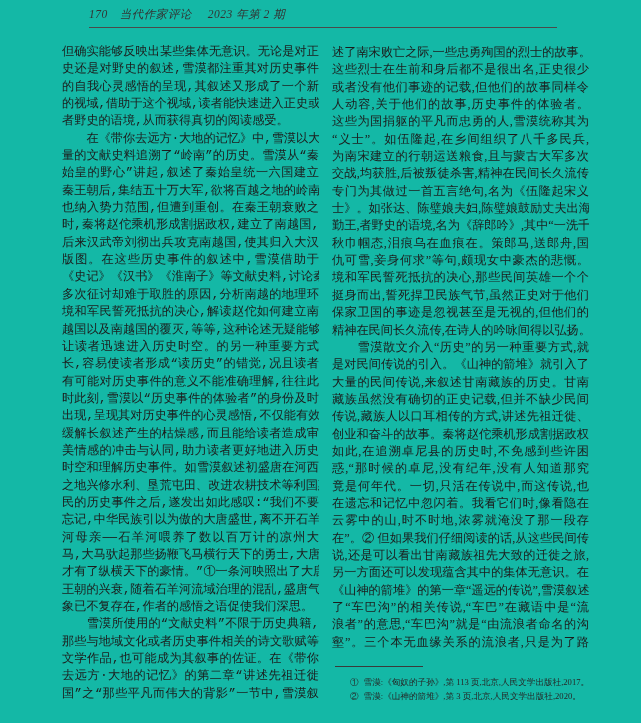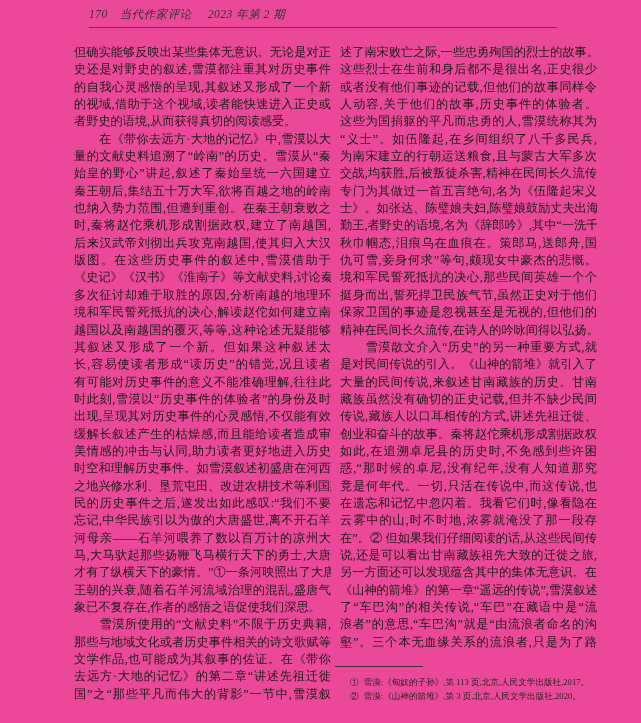--- a/index.html
+++ b/index.html
@@ -4,21 +4,21 @@
 <style>
   html,body{margin:0;padding:0;}
   body{
     width:641px;height:723px;
     background:#e9e9e7;
     font-family:"Liberation Serif", serif;
   }
   .page{
     position:relative;
     width:641px;height:723px;
-    background:#ec4899;
+    background:#14b8a6;
     overflow:hidden;
     color:#1f1f1f;
   }
   
   .header{
     position:absolute;left:89px;top:7px;
     font-size:11.5px;letter-spacing:.5px;
     font-style:italic;color:#333;
     white-space:nowrap;
   }
@@ -27,22 +27,22 @@
   .header-rule{
     position:absolute;left:89px;top:27px;
     width:468px;height:1px;background:#4a4a4a;
   }
   
   .col{
     position:absolute;top:44px;width:257px;
     font-size:12.2px;line-height:17.35px;
     color:#1c1c1c;
   }
-  .col-left{left:74px;}
-  .col-right{left:332px;margin-left:8px;}
+  .col-left{left:62px;font-family:Liberation Mono, monospace;}
+  .col-right{left:332px;}
   .line{
     text-align:justify;
     text-align-last:justify;
     white-space:nowrap;
     overflow:hidden;
     height:17.35px;
   }
   .paragraph:not(.cont) .line:last-child{text-align-last:left;}
   
   .footnotes{
@@ -78,21 +78,21 @@
         <div class="line">始皇的野心”讲起,叙述了秦始皇统一六国建立</div>
         <div class="line">秦王朝后,集结五十万大军,欲将百越之地的岭南</div>
         <div class="line">也纳入势力范围,但遭到重创。在秦王朝衰败之</div>
         <div class="line">时,秦将赵佗乘机形成割据政权,建立了南越国,</div>
         <div class="line">后来汉武帝刘彻出兵攻克南越国,使其归入大汉</div>
         <div class="line">版图。在这些历史事件的叙述中,雪漠借助于</div>
         <div class="line">《史记》《汉书》《淮南子》等文献史料,讨论秦军</div>
         <div class="line">多次征讨却难于取胜的原因,分析南越的地理环</div>
         <div class="line">境和军民誓死抵抗的决心,解读赵佗如何建立南</div>
         <div class="line">越国以及南越国的覆灭,等等,这种论述无疑能够</div>
-        <div class="line">其叙述又形成了一个新。但如果这种叙述太</div>
+        <div class="line">让读者迅速进入历史时空。的另一种重要方式</div>
         <div class="line">长,容易使读者形成“读历史”的错觉,况且读者</div>
         <div class="line">有可能对历史事件的意义不能准确理解,往往此</div>
         <div class="line">时此刻,雪漠以“历史事件的体验者”的身份及时</div>
         <div class="line">出现,呈现其对历史事件的心灵感悟,不仅能有效</div>
         <div class="line">缓解长叙述产生的枯燥感,而且能给读者造成审</div>
         <div class="line">美情感的冲击与认同,助力读者更好地进入历史</div>
         <div class="line">时空和理解历史事件。如雪漠叙述初盛唐在河西</div>
         <div class="line">之地兴修水利、垦荒屯田、改进农耕技术等利国惠</div>
         <div class="line">民的历史事件之后,遂发出如此感叹:“我们不要</div>
         <div class="line">忘记,中华民族引以为傲的大唐盛世,离不开石羊</div>

